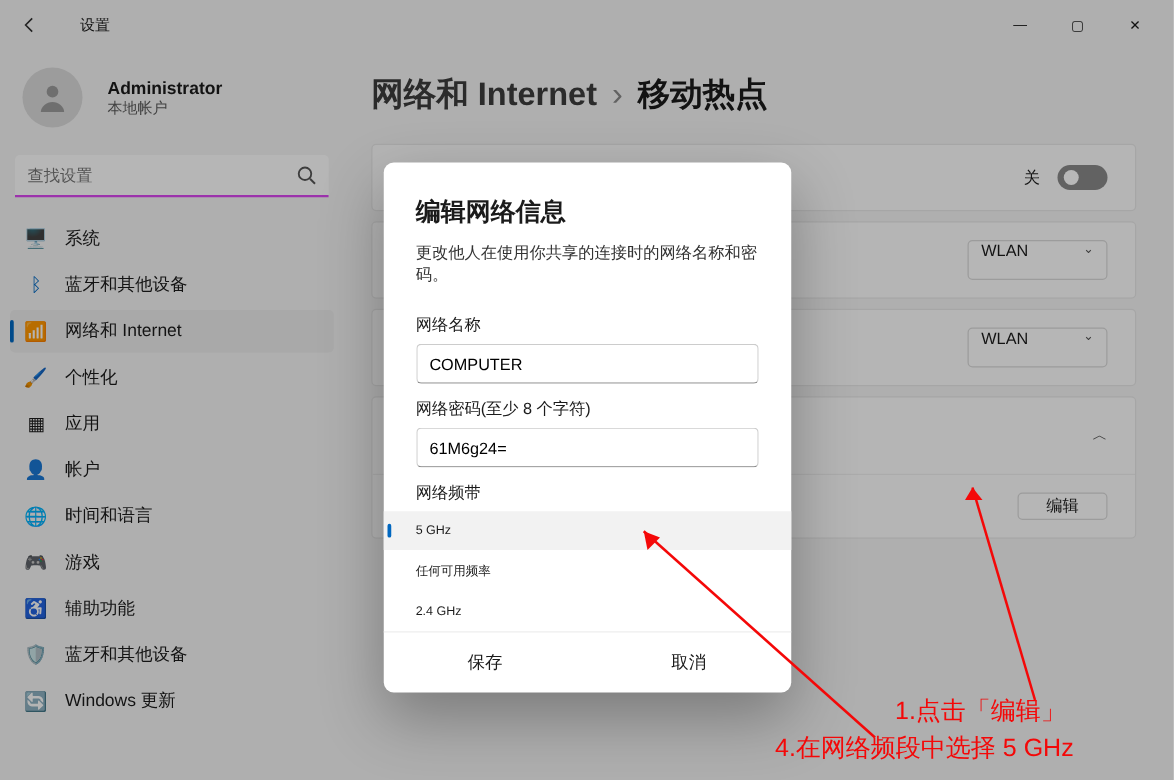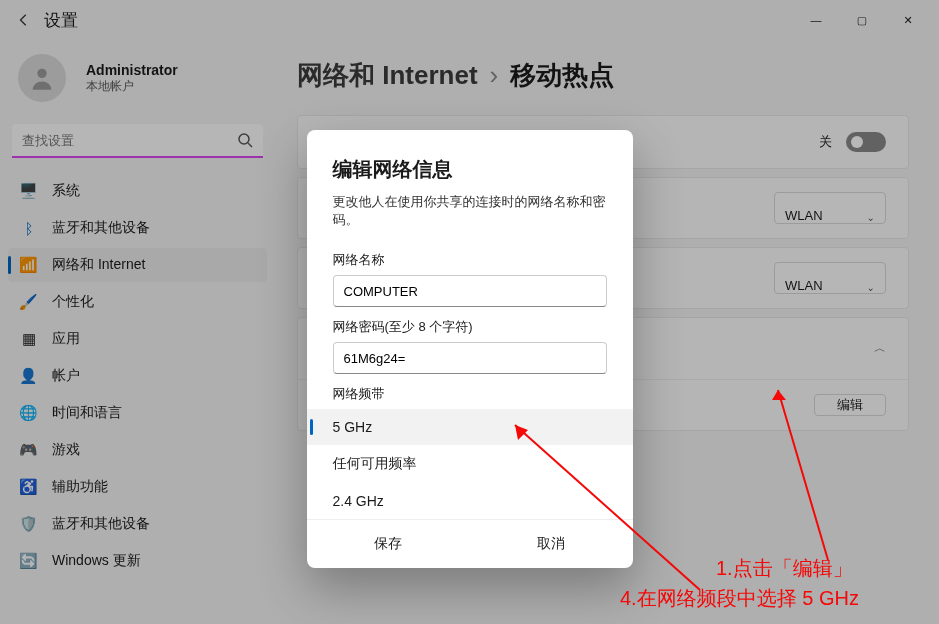--- a/index.html
+++ b/index.html
@@ -1,21 +1,21 @@
 <!DOCTYPE html>
 <html><head>
 <meta charset="utf-8">
 <style>
 * { box-sizing: border-box; margin: 0; padding: 0; font-family: "Segoe UI", "Microsoft YaHei", sans-serif; }
 body { width: 939px; height: 624px; background: #f3f3f3; color: #1b1b1b; overflow: hidden; position: relative; }
 
 
 .titlebar { height: 40px; display: flex; align-items: center; padding: 0 8px; }
 .titlebar .back { width: 32px; height: 32px; display: flex; align-items: center; justify-content: center; border-radius: 4px; }
-.titlebar .title { font-size: 17px; margin-left: 4px; }
+.titlebar .title { font-size: 12px; margin-left: 24px; }
 .titlebar .wincontrols { margin-left: auto; display: flex; }
 .titlebar .wincontrols div { width: 46px; height: 32px; display: flex; align-items: center; justify-content: center; font-size: 11px; }
 
 .layout { display: flex; height: calc(100% - 40px); }
 
 
 .sidebar { width: 275px; padding: 0 8px; }
 .user { display: flex; align-items: center; gap: 20px; padding: 14px 10px 22px 10px; }
 .avatar { width: 48px; height: 48px; border-radius: 50%; background: #d8d8d8; display: flex; align-items: center; justify-content: center; }
 .avatar svg { width: 28px; height: 28px; fill: #9a9a9a; }
@@ -39,38 +39,38 @@
 .crumbs .leaf { color: #1b1b1b; }
 
 .card { background: #fbfbfb; border: 1px solid #e6e6e6; border-radius: 4px; margin-top: 22px; padding: 16px 22px; display: flex; align-items: center; }
 .card .label { font-size: 14px; }
 .card .toggle-wrap { margin-left: auto; display: flex; align-items: center; gap: 14px; font-size: 13px; }
 .toggle { width: 40px; height: 20px; border-radius: 10px; background: #888; position: relative; }
 .toggle::after { content: ""; position: absolute; width: 12px; height: 12px; background: #fff; border-radius: 50%; top: 4px; left: 5px; }
 
 .row { background: #fbfbfb; border: 1px solid #e6e6e6; border-radius: 4px; margin-top: 8px; padding: 14px 22px; display: flex; align-items: center; }
 .row .label { font-size: 14px; }
-.select { margin-left: auto; width: 112px; height: 32px; border: 1px solid #d8d8d8; background: #fdfdfd; border-radius: 4px; display: flex; align-items: flex-end; padding: 0 10px; font-size: 13px; justify-content: space-between; }
+.select { margin-left: auto; width: 112px; height: 32px; border: 1px solid #d8d8d8; background: #fdfdfd; border-radius: 4px; display: flex; align-items: flex-start; padding: 0 10px; font-size: 13px; justify-content: space-between; }
 .select .chev { font-size: 10px; color: #555; }
 
 .expand { margin-top: 8px; background: #fbfbfb; border: 1px solid #e6e6e6; border-radius: 4px; }
 .expand-head { padding: 20px 22px; display: flex; align-items: center; }
 .expand-head .chev { margin-left: auto; font-size: 12px; color: #555; }
 .expand-body { border-top: 1px solid #eee; padding: 14px 22px; display: flex; justify-content: flex-end; }
 .btn { height: 22px; padding: 0 22px; border: 1px solid #d8d8d8; background: #fdfdfd; border-radius: 4px; font-size: 13px; display: flex; align-items: center; }
 
 
 .overlay { position: absolute; inset: 0; background: rgba(0,0,0,0.28); display: flex; align-items: flex-start; justify-content: center; }
 .dialog { width: 326px; background: #fff; border-radius: 8px; margin-top: 130px; padding: 26px 26px 0 26px; box-shadow: 0 20px 50px rgba(0,0,0,0.3); }
 .dialog h2 { font-size: 20px; font-weight: 600; margin-bottom: 10px; }
 .dialog .desc { font-size: 13px; color: #333; margin-bottom: 22px; }
 .dialog .field-label { font-size: 13px; margin-bottom: 6px; }
 .dialog input.text { width: 100%; height: 32px; border: 1px solid #ccc; border-bottom: 1px solid #888; border-radius: 4px; padding: 0 10px; font-size: 13px; margin-bottom: 11px; outline: none; }
 .band-list { margin: 6px -26px 0 -26px; }
-.band-opt { padding: 10px 26px; font-size: 14px; position: relative; }
+.band-opt { padding: 10px 26px; font-size: 10px; position: relative; }
 .band-opt.selected { background: #f2f2f2; }
 .band-opt.selected::before { content: ""; position: absolute; left: 3px; top: 10px; bottom: 10px; width: 3px; background: #0067c0; border-radius: 2px; }
 .dialog .actions { display: flex; border-top: 1px solid #eee; margin: 0 -26px; text-align: center; }
 .dialog .actions .abtn { flex: 1; height: 48px; display: flex; align-items: center; justify-content: center; font-size: 14px; }
 
 
 .anno { position: absolute; font-size: 20px; color: #f40808; font-weight: 500; pointer-events: none; }
 svg.arrow { position: absolute; pointer-events: none; }
 svg.arrow path { stroke: #f40808; stroke-width: 2; fill: none; }
 svg.arrow polygon { fill: #f40808; }

